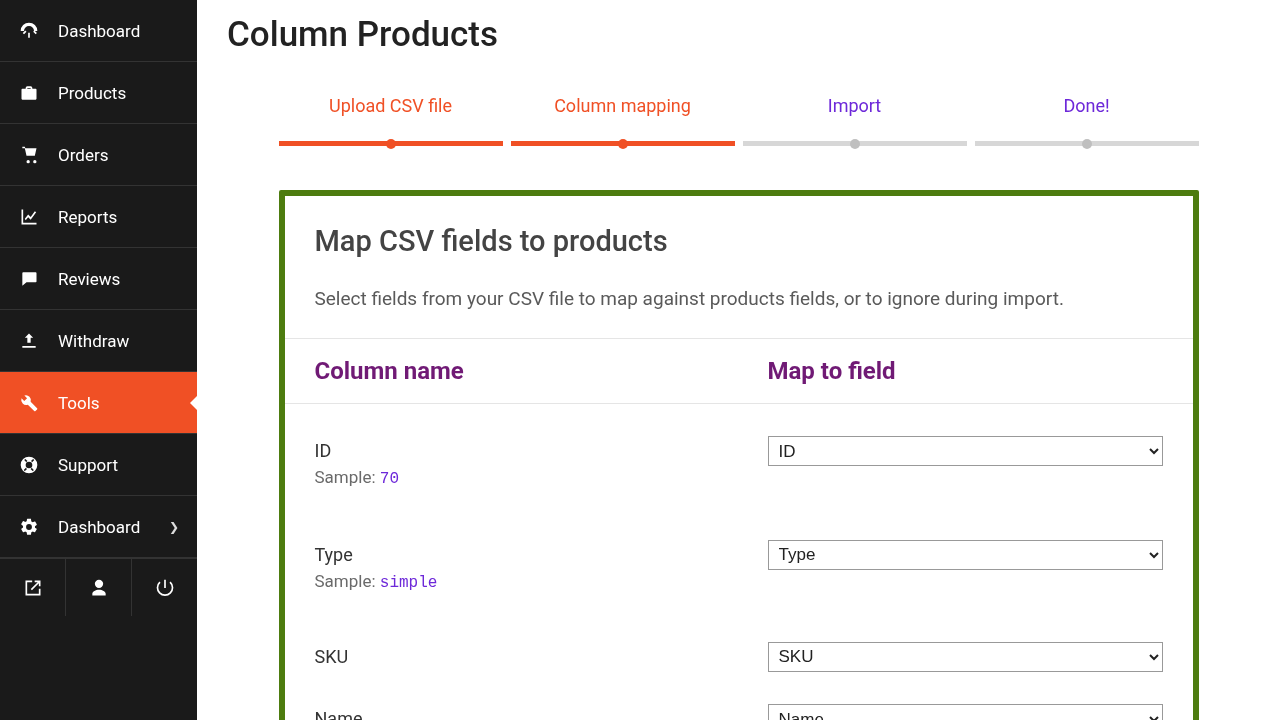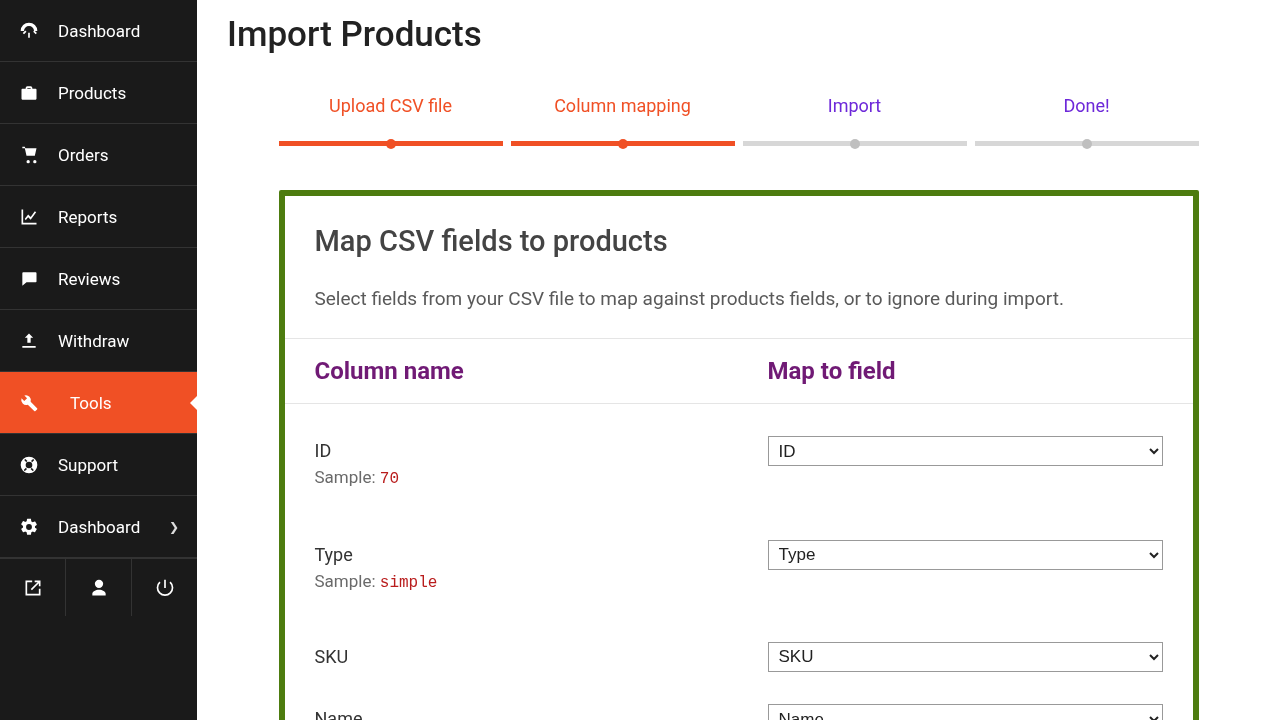--- a/index.html
+++ b/index.html
@@ -34,21 +34,20 @@
   width: 22px;
   text-align: center;
   margin-right: 18px;
   font-size: 18px;
   display: inline-flex;
   align-items: center;
   justify-content: center;
 }
 .nav-item.active {
   background: #f05025;
-  gap: 12px;
 }
 .nav-item.active::after {
   content: "";
   position: absolute;
   right: -1px;
   top: 50%;
   margin-top: -8px;
   border-top: 8px solid transparent;
   border-bottom: 8px solid transparent;
   border-right: 8px solid #fff;
@@ -172,21 +171,21 @@
   font-size: 18px;
   color: #333;
   line-height: 1.7;
 }
 .sample-line {
   color: #6a6a6a;
   font-size: 17px;
 }
 .code {
   font-family: "Courier New", Courier, monospace;
-  color: #b91c1c;
+  color: #6d28d9;
   font-size: 16px;
 }
 select.map-select {
   width: 100%;
   height: 30px;
   font-size: 17px;
   padding: 1px 6px;
   border: 1px solid #999;
   background: #fff;
   color: #222;
@@ -285,21 +284,21 @@
     </div>
     <div class="bar-btn">
       <svg class="icon" viewBox="0 0 24 24">
           <path d="M11 2h2v10h-2V2zm6.36 3.64 1.42-1.42A10 10 0 1 1 5.22 4.22l1.42 1.42A8 8 0 1 0 17.36 5.64z"></path>
         </svg>
     </div>
   </div>
 </nav>
 
 <main class="main">
-  <h1 class="page-title">Import Products</h1>
+  <h1 class="page-title">Column Products</h1>
 
   <div class="content-wrap">
     <div class="stepper" id="stepper">
         <div class="step done"><span class="step-label">Upload CSV file</span><span class="step-track"></span><span class="dot"></span></div>
         <div class="step done"><span class="step-label">Column mapping</span><span class="step-track"></span><span class="dot"></span></div>
         <div class="step"><span class="step-label">Import</span><span class="step-track"></span><span class="dot"></span></div>
         <div class="step"><span class="step-label">Done!</span><span class="step-track"></span><span class="dot"></span></div>
       </div>
 
     <div class="card">

